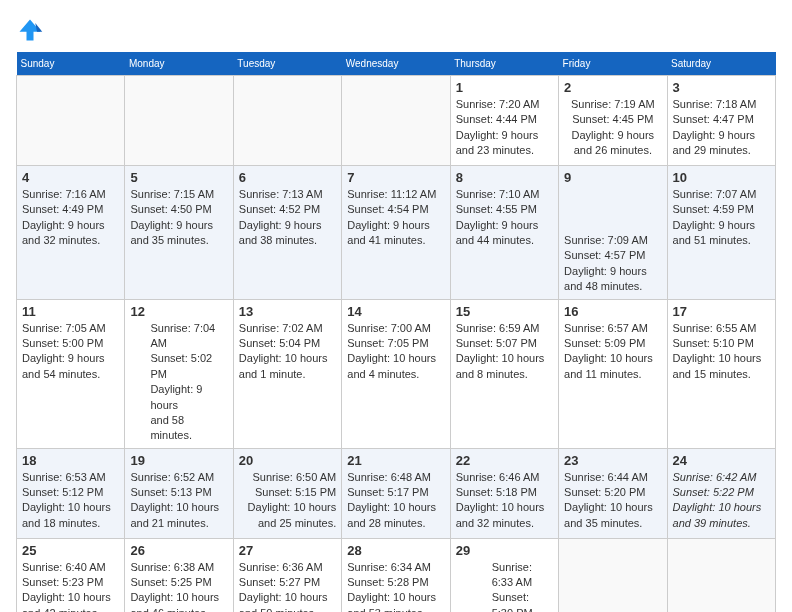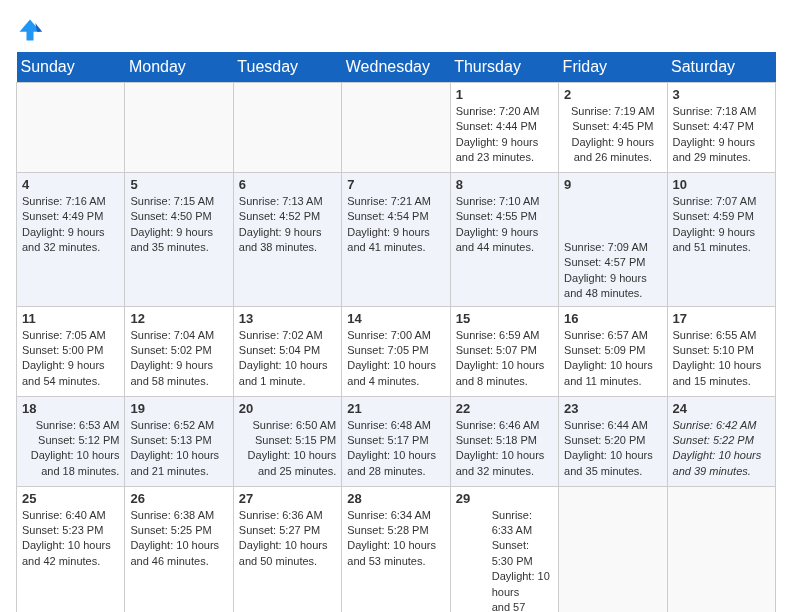--- a/index.html
+++ b/index.html
@@ -48,21 +48,21 @@
       width: 100%;
       border-collapse: collapse;
       font-size: 11px;
     }
     thead tr th {
       background-color: #1565C0;
       color: #fff;
       padding: 6px 4px;
       text-align: left;
       font-weight: normal;
-      font-size: 16px;
+      font-size: 10px;
     }
     tbody tr td {
       border: 1px solid #ccc;
       vertical-align: top;
       padding: 4px 5px;
       height: 90px;
       width: 107px;
     }
     .day-num {
       font-size: 13px;
@@ -165,21 +165,21 @@
         </td>
         <td>
           <div class="day-num">6</div>
           <div class="day-info" style="white-space: pre-line;">Sunrise: 7:13 AM
 Sunset: 4:52 PM
 Daylight: 9 hours
 and 38 minutes.</div>
         </td>
         <td>
           <div class="day-num">7</div>
-          <div class="day-info" style="white-space: pre-line;">Sunrise: 7:21 AM
+          <div class="day-info" style="white-space: pre-line;">Sunrise: 11:12 AM
 Sunset: 4:54 PM
 Daylight: 9 hours
 and 41 minutes.</div>
         </td>
         <td>
           <div class="day-num">8</div>
           <div class="day-info" style="white-space: pre-line;">Sunrise: 7:10 AM
 Sunset: 4:55 PM
 Daylight: 9 hours
 and 44 minutes.</div>
@@ -202,21 +202,21 @@
       <tr>
         <td>
           <div class="day-num">11</div>
           <div class="day-info" style="white-space: pre-line;">Sunrise: 7:05 AM
 Sunset: 5:00 PM
 Daylight: 9 hours
 and 54 minutes.</div>
         </td>
         <td>
           <div class="day-num">12</div>
-          <div class="day-info" style="white-space: pre-line;">Sunrise: 7:04 AM
+          <div class="day-info" style="white-space: pre-line; margin-left: 20px;">Sunrise: 7:04 AM
 Sunset: 5:02 PM
 Daylight: 9 hours
 and 58 minutes.</div>
         </td>
         <td>
           <div class="day-num">13</div>
           <div class="day-info" style="white-space: pre-line;">Sunrise: 7:02 AM
 Sunset: 5:04 PM
 Daylight: 10 hours
 and 1 minute.</div>
@@ -246,21 +246,21 @@
           <div class="day-num">17</div>
           <div class="day-info" style="white-space: pre-line;">Sunrise: 6:55 AM
 Sunset: 5:10 PM
 Daylight: 10 hours
 and 15 minutes.</div>
         </td>
       </tr>
       <tr>
         <td>
           <div class="day-num">18</div>
-          <div class="day-info" style="white-space: pre-line; text-align: right;">Sunrise: 6:53 AM
+          <div class="day-info" style="white-space: pre-line;">Sunrise: 6:53 AM
 Sunset: 5:12 PM
 Daylight: 10 hours
 and 18 minutes.</div>
         </td>
         <td>
           <div class="day-num">19</div>
           <div class="day-info" style="white-space: pre-line;">Sunrise: 6:52 AM
 Sunset: 5:13 PM
 Daylight: 10 hours
 and 21 minutes.</div>

